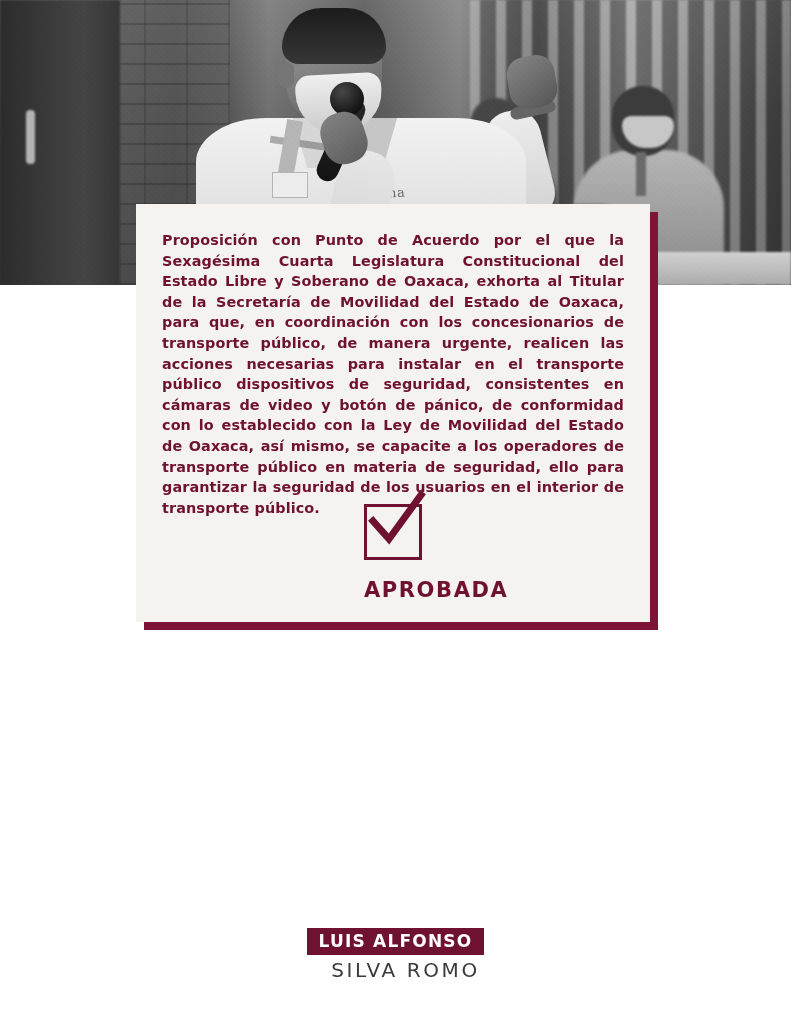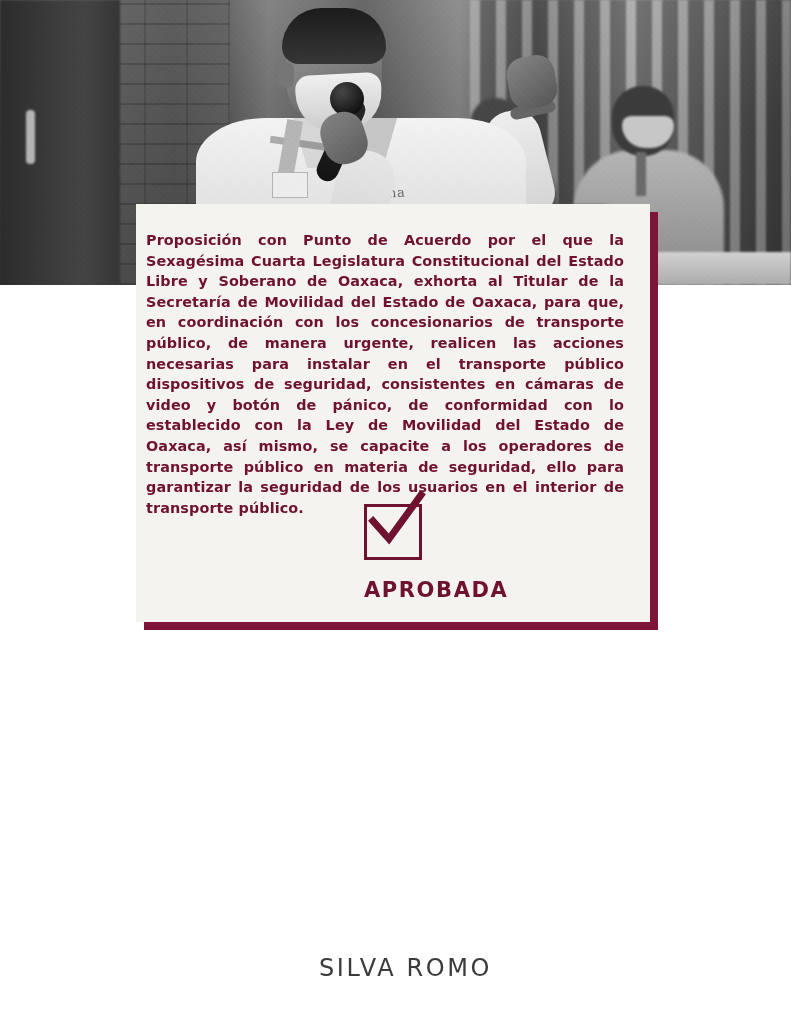--- a/index.html
+++ b/index.html
@@ -280,21 +280,21 @@
     background: #7e1538;
   }
   .card {
     position: absolute;
     left: 136px;
     top: 204px;
     width: 514px;
     height: 418px;
     background: #f5f3ef;
     box-sizing: border-box;
-    padding: 26px 26px 18px 10px;
+    padding: 26px 26px 18px 26px;
   }
   .card-text {
     color: #6f1130;
     font-family: "DejaVu Sans", sans-serif;
     font-size: 14.4px;
     font-weight: bold;
     line-height: 20.6px;
     text-align: justify;
     text-justify: inter-word;
     letter-spacing: .1px;
@@ -350,21 +350,21 @@
     font-weight: bold;
     font-size: 17px;
     letter-spacing: 1.2px;
     padding: 3px 12px 4px 12px;
   }
   .footer-sub {
     display: block;
     margin-top: 3px;
     color: #3b3b3b;
     font-family: "DejaVu Sans", sans-serif;
-    font-size: 24px;
+    font-size: 20px;
     letter-spacing: 2.6px;
     padding-left: 20px;
   }
 </style>
 </head>
 <body>
 
 <div class="photo-banner">
   <div class="photo-layer">
     <div class="bg-wall"></div>
@@ -415,14 +415,15 @@
     <span class="check-box">
       <svg class="check-mark" viewBox="0 0 64 64" aria-hidden="true">
         <path d="M10 30 L26 48 L58 4" fill="none" stroke="#6f1130" stroke-width="7" stroke-linecap="square"></path>
       </svg>
     </span>
     <span class="approved-label">APROBADA</span>
   </div>
 </div>
 
 <div class="footer">
+  <span class="footer-name">LUIS ALFONSO</span>
   <span class="footer-sub">SILVA ROMO</span>
 </div>
 
 </body></html>

